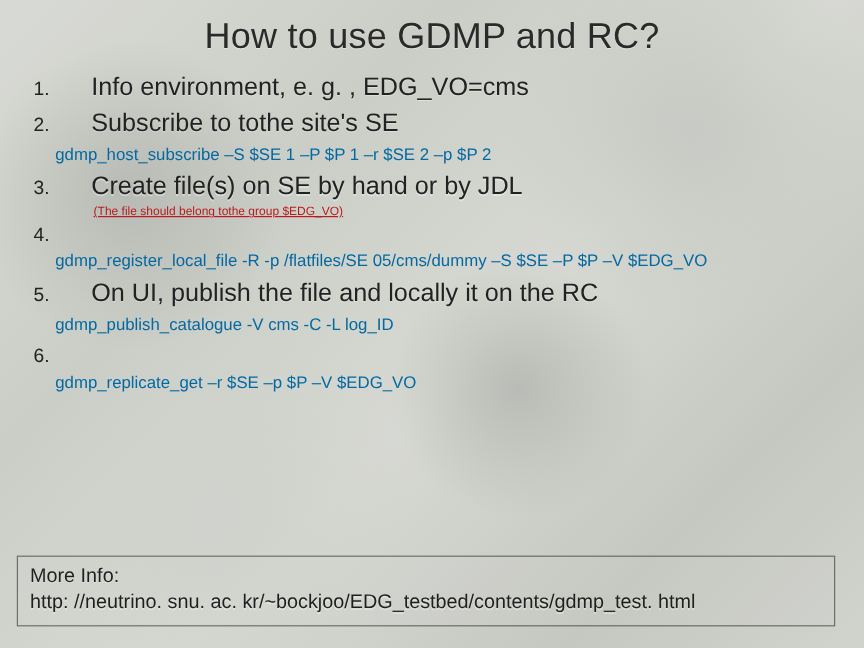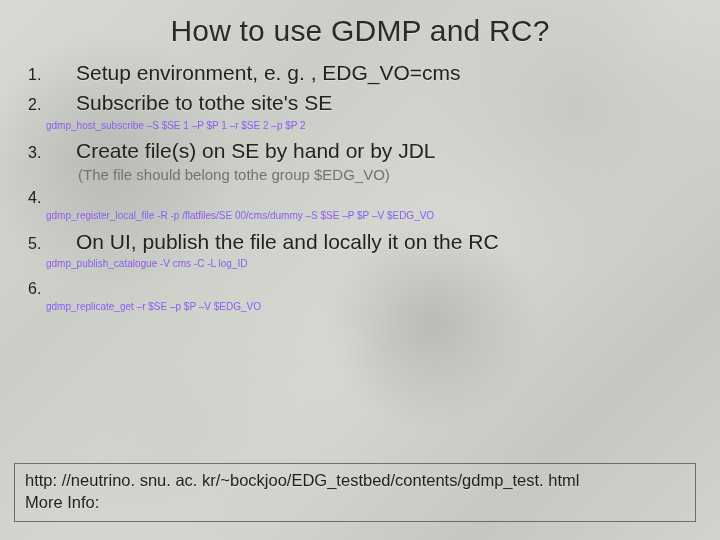--- a/index.html
+++ b/index.html
@@ -53,30 +53,31 @@
     color: #222;
     flex: 0 0 24px;
   }
   .main {
     font-size: 21px;
     line-height: 1.25;
     color: #222;
     text-shadow: 0 1px 0 rgba(255,255,255,0.35);
   }
   .sub {
-    font-size: 10px;
-    color: #8b5cf6;
+    font-size: 14px;
+    color: #0369a1;
     margin: 3px 0 6px 18px;
     line-height: 1.25;
   }
   .sub2 {
-    font-size: 15px;
-    color: #737373;
+    font-size: 10px;
+    color: #b91c1c;
     margin: 2px 0 4px 50px;
     line-height: 1.25;
+    text-decoration: underline;
   }
   .info-box {
     position: absolute;
     left: 14px;
     right: 24px;
     bottom: 18px;
     border: 1px solid rgba(30,30,30,0.55);
     padding: 6px 10px 8px 10px;
     background: rgba(255,255,255,0.02);
   }
@@ -94,21 +95,21 @@
 
 <div class="slide">
 
   <h1 class="title">How to use GDMP and RC?</h1>
 
   <ol class="list">
 
     <li class="item">
       <div class="row">
         <span class="num">1.</span>
-        <span class="main">Setup environment, e. g. , EDG_VO=cms</span>
+        <span class="main">Info environment, e. g. , EDG_VO=cms</span>
       </div>
     </li>
 
     <li class="item">
       <div class="row">
         <span class="num">2.</span>
         <span class="main">Subscribe to tothe site's SE</span>
       </div>
       <div class="sub">gdmp_host_subscribe –S $SE 1 –P $P 1 –r $SE 2 –p $P 2</div>
     </li>
@@ -118,38 +119,38 @@
         <span class="num">3.</span>
         <span class="main">Create file(s) on SE by hand or by JDL</span>
       </div>
       <div class="sub2">(The file should belong tothe group $EDG_VO)</div>
     </li>
 
     <li class="item">
       <div class="row">
         <span class="num">4.</span>
       </div>
-      <div class="sub">gdmp_register_local_file -R -p /flatfiles/SE 00/cms/dummy –S $SE –P $P –V $EDG_VO</div>
+      <div class="sub">gdmp_register_local_file -R -p /flatfiles/SE 05/cms/dummy –S $SE –P $P –V $EDG_VO</div>
     </li>
 
     <li class="item" style="margin-top:4px;">
       <div class="row">
         <span class="num">5.</span>
         <span class="main">On UI, publish the file and locally it on the RC</span>
       </div>
       <div class="sub">gdmp_publish_catalogue -V cms -C -L log_ID</div>
     </li>
 
     <li class="item" style="margin-top:10px;">
       <div class="row">
         <span class="num">6.</span>
       </div>
       <div class="sub">gdmp_replicate_get –r $SE –p $P –V $EDG_VO</div>
     </li>
 
   </ol>
 
   <div class="info-box">
+    <div class="info-line">More Info:</div>
     <div class="info-line">http: //neutrino. snu. ac. kr/~bockjoo/EDG_testbed/contents/gdmp_test. html</div>
-    <div class="info-line">More Info:</div>
   </div>
 
 </div>
 
 </body></html>

